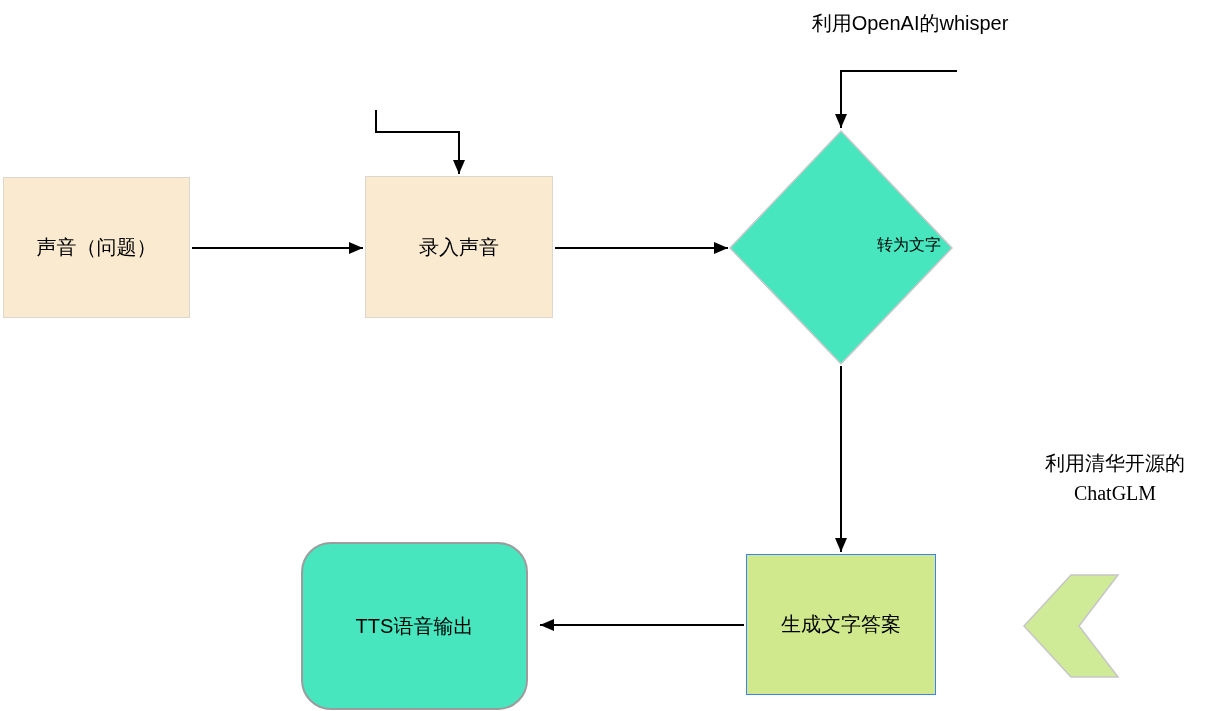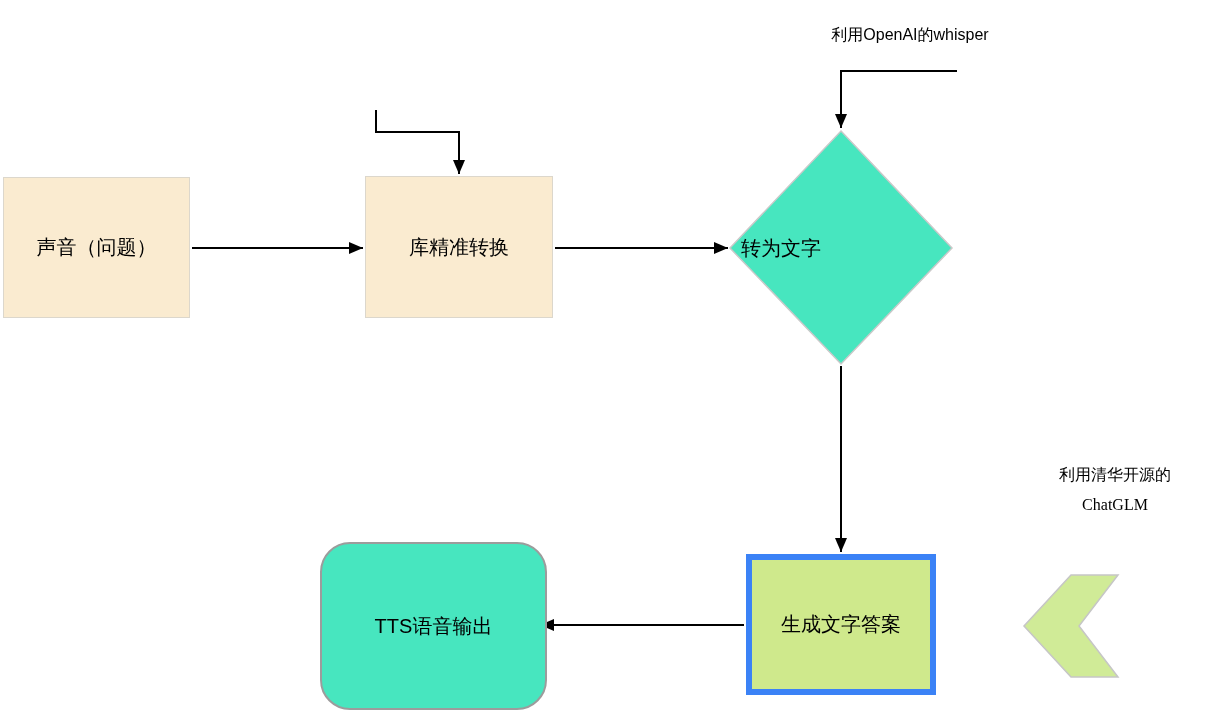--- a/index.html
+++ b/index.html
@@ -28,40 +28,39 @@
   }
   .node-tan {
     background: #faebd0;
     border: 1px solid #dcd7cc;
   }
   #node-input  { left: 3px;   top: 177px; width: 187px; height: 141px; }
   #node-record { left: 365px; top: 176px; width: 188px; height: 142px; }
   #node-answer {
     left: 746px; top: 554px; width: 190px; height: 141px;
     background: #cfe98c;
-    border: 6px solid #3b82f6;
+    border: 1px solid #3b82f6;
   }
   #node-tts {
-    left: 320px; top: 542px; width: 227px; height: 168px;
+    left: 301px; top: 542px; width: 227px; height: 168px;
     background: #47e6bf;
     border: 2px solid #9c9c9c;
     border-radius: 30px;
   }
   #node-transcribe-label {
     left: 741px; top: 235px; width: 200px;
     position: absolute;
-    text-align: left;
-    font-size: 20px;
+    text-align: right;
+    font-size: 16px;
   }
   .annotation {
     position: absolute;
     text-align: center;
-    font-size: 16px;
+    font-size: 20px;
     line-height: 30px;
-    margin-top: 12px;
   }
   #annotation-sounddevice { left: 292px;  top: 32px;  width: 170px; }
   #annotation-whisper     { left: 775px;  top: 8px;   width: 270px; }
   #annotation-chatglm     {
     left: 1015px; top: 448px; width: 200px;
     font-family: "Liberation Serif", serif;
   }
 </style>
 </head>
 <body>
@@ -86,21 +85,21 @@
 
     <polyline points="376,110 376,132 459,132 459,174" fill="none" stroke="#000000" stroke-width="2" marker-end="url(#ah)"></polyline>
     <polyline points="957,71 841,71 841,128" fill="none" stroke="#000000" stroke-width="2" marker-end="url(#ah)"></polyline>
   </svg>
 
   <div class="node node-tan" id="node-input">
     <span>声音（问题）</span>
   </div>
 
   <div class="node node-tan" id="node-record">
-    <span>库精准转换</span>
+    <span>录入声音</span>
   </div>
 
   <div id="node-transcribe-label">转为文字</div>
 
   <div class="node" id="node-answer">
     <span>生成文字答案</span>
   </div>
 
   <div class="node" id="node-tts">
     <span>TTS语音输出</span>

